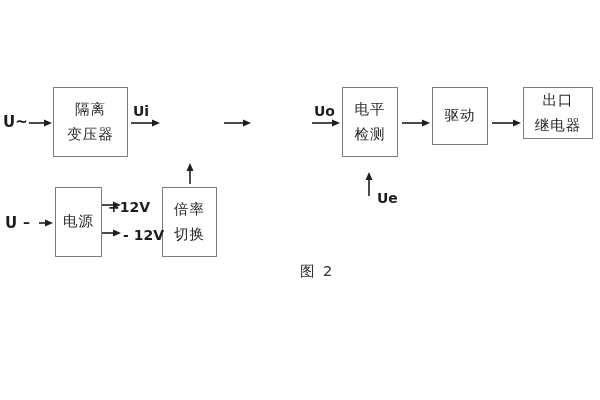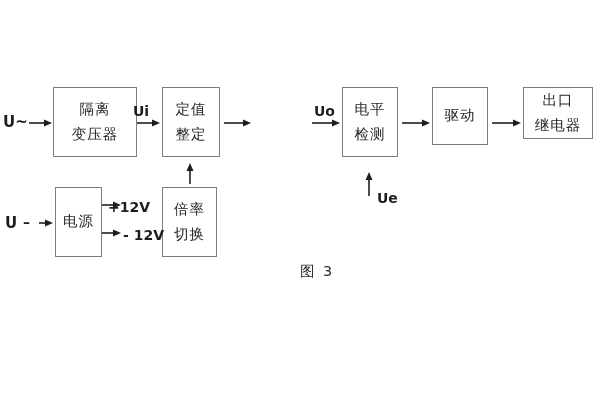--- a/index.html
+++ b/index.html
@@ -107,29 +107,25 @@
       <line x1="190" y1="184" x2="190" y2="170"></line>
       <polygon points="190,163 186.5,171 193.5,171"></polygon>
     </g>
 
     <g>
       <line x1="369" y1="196" x2="369" y2="179"></line>
       <polygon points="369,172 365.5,180 372.5,180"></polygon>
     </g>
   </svg>
 
-  <div class="box" style="left:53px;top:87px;width:84px;height:70px">
+  <div class="box" style="left:53px;top:87px;width:75px;height:70px">
     <span>隔离</span>
     <span>变压器</span>
   </div>
 
-  <div class="box" style="left:162px;top:87px;width:58px;height:70px">
-    <span>定值</span>
-    <span>整定</span>
-  </div>
 
 
   <div class="box" style="left:342px;top:87px;width:56px;height:70px">
     <span>电平</span>
     <span>检测</span>
   </div>
 
   <div class="box" style="left:432px;top:87px;width:56px;height:58px">
     <span>驱动</span>
   </div>
@@ -157,15 +153,15 @@
   <span class="sig" style="left:133px;top:101px">Ui</span>
 
   <span class="sig" style="left:314px;top:101px">Uo</span>
 
   <span class="sig" style="left:377px;top:188px">Ue</span>
 
   <span class="sig" style="left:108px;top:197px">+12V</span>
 
   <span class="sig" style="left:123px;top:225px">- 12V</span>
 
-  <span class="caption" style="left:300px;top:262px">图 3</span>
+  <span class="caption" style="left:300px;top:262px">图 2</span>
 
 </div>
 
 </body></html>

